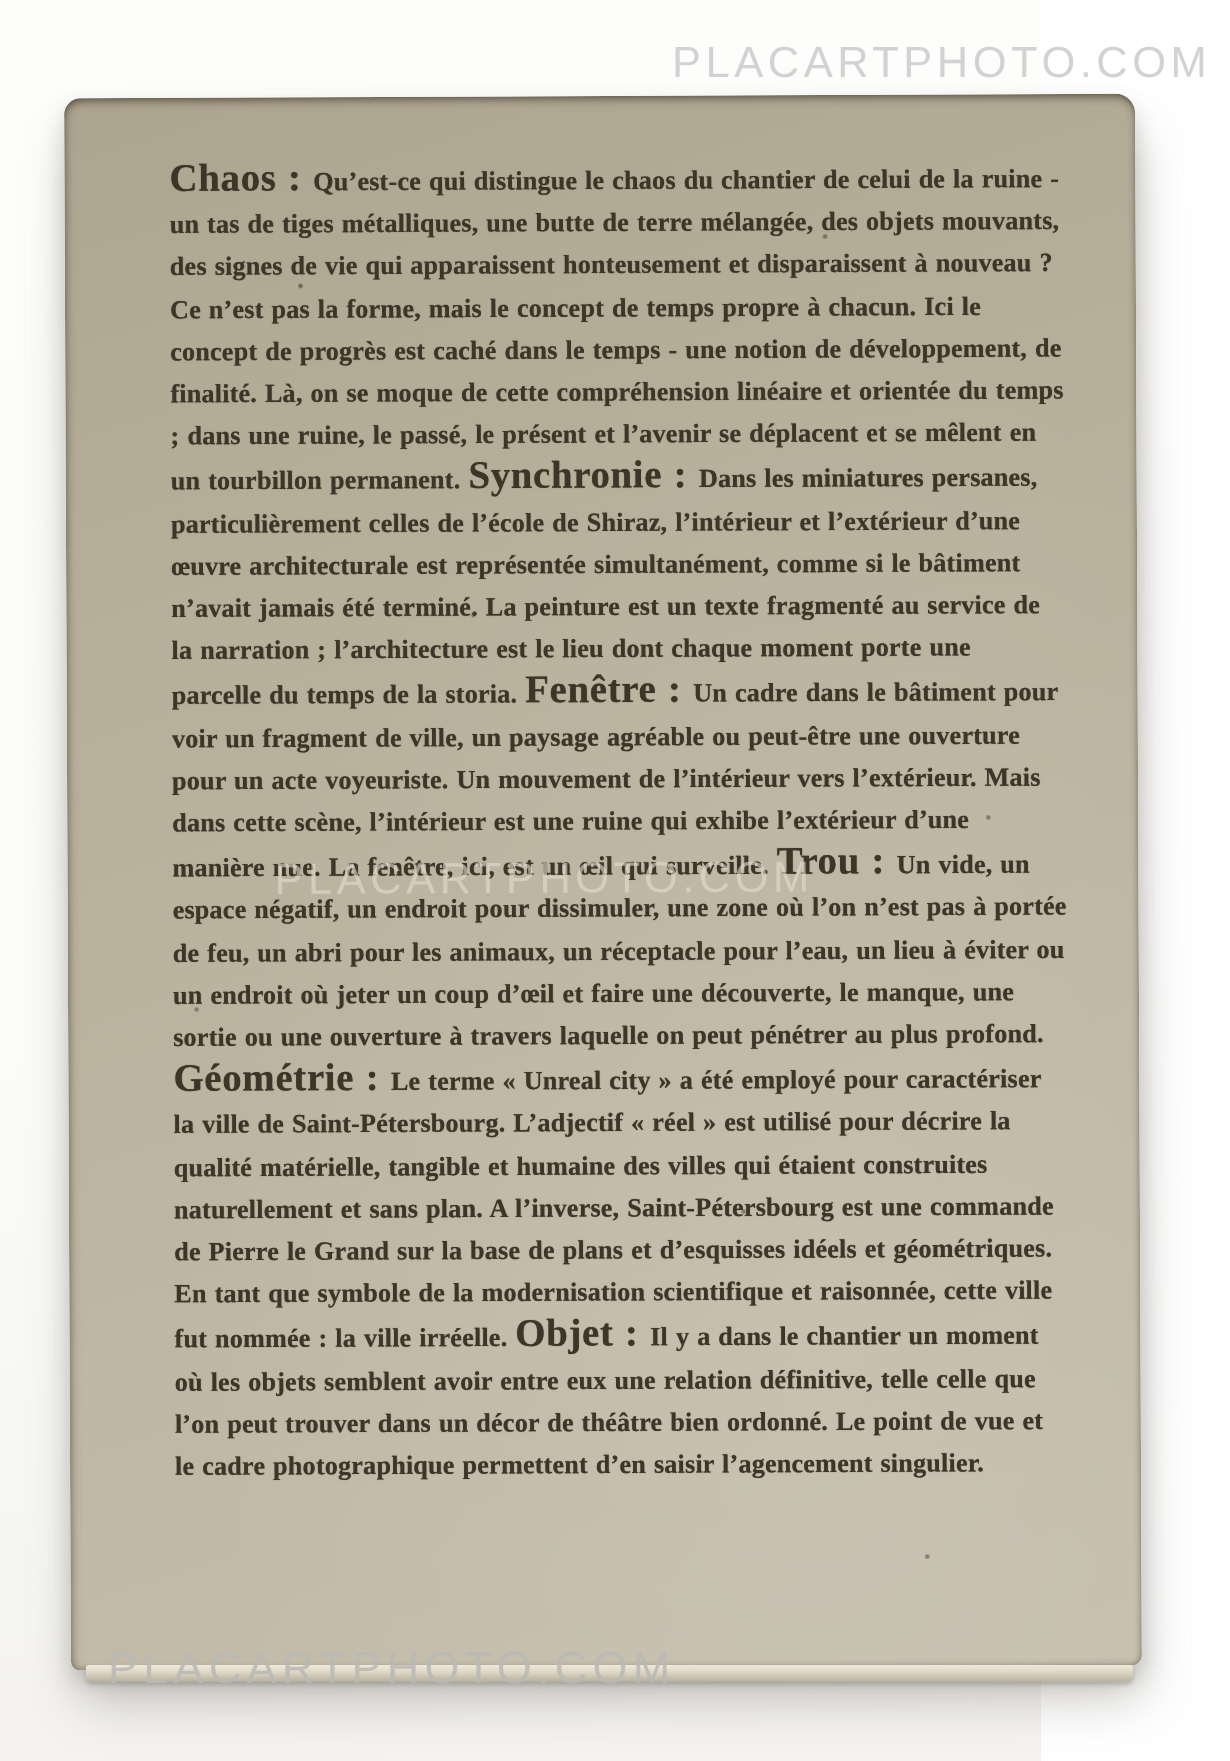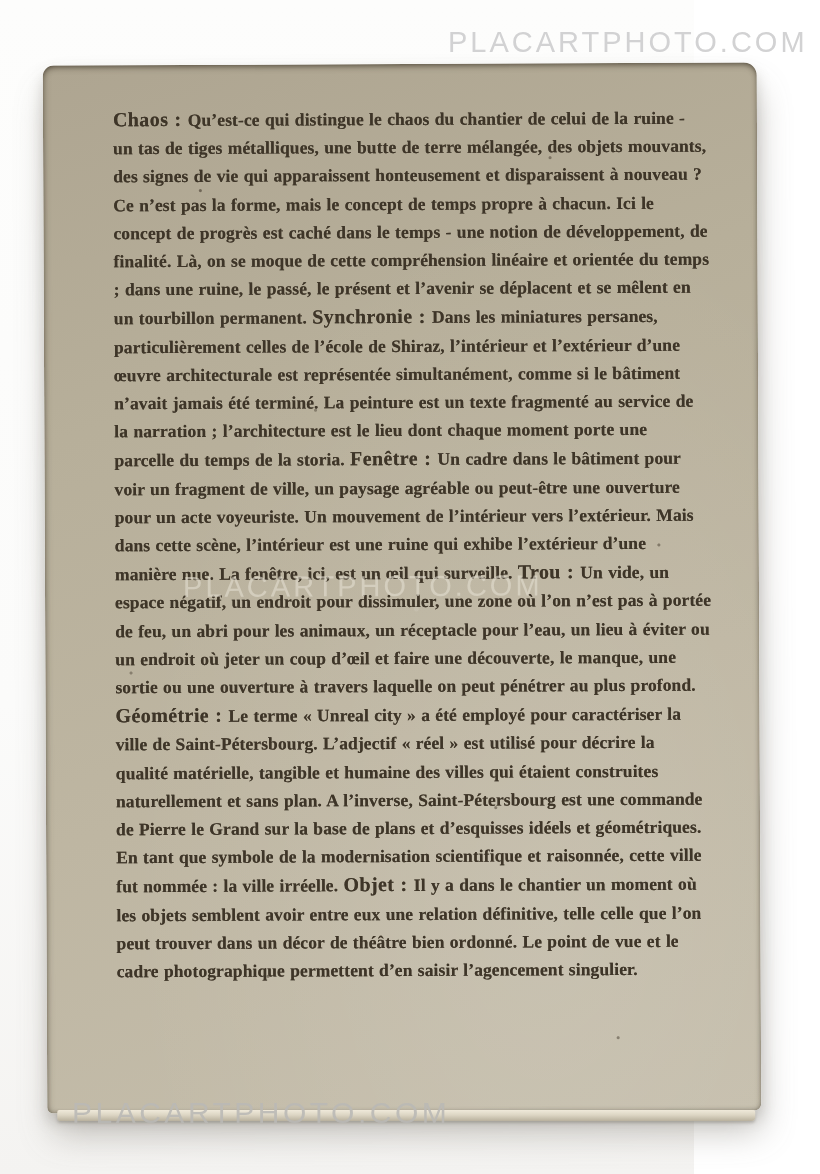--- a/index.html
+++ b/index.html
@@ -98,21 +98,21 @@
     font-weight: bold;
     font-size: 17.5px;
     line-height: 28.2px;
     letter-spacing: 0.1px;
     word-spacing: 0.8px;
     color: #3e3528;
     text-shadow: 0 0 0.6px rgba(62, 53, 40, 0.75);
     z-index: 3;
   }
   .term {
-    font-size: 20px;
+    font-size: 26px;
     letter-spacing: 0.4px;
   }
 </style>
 </head>
 <body>
 
 <div class="scene">
 
   <div class="watermark wm-top">PLACARTPHOTO.COM</div>
 

